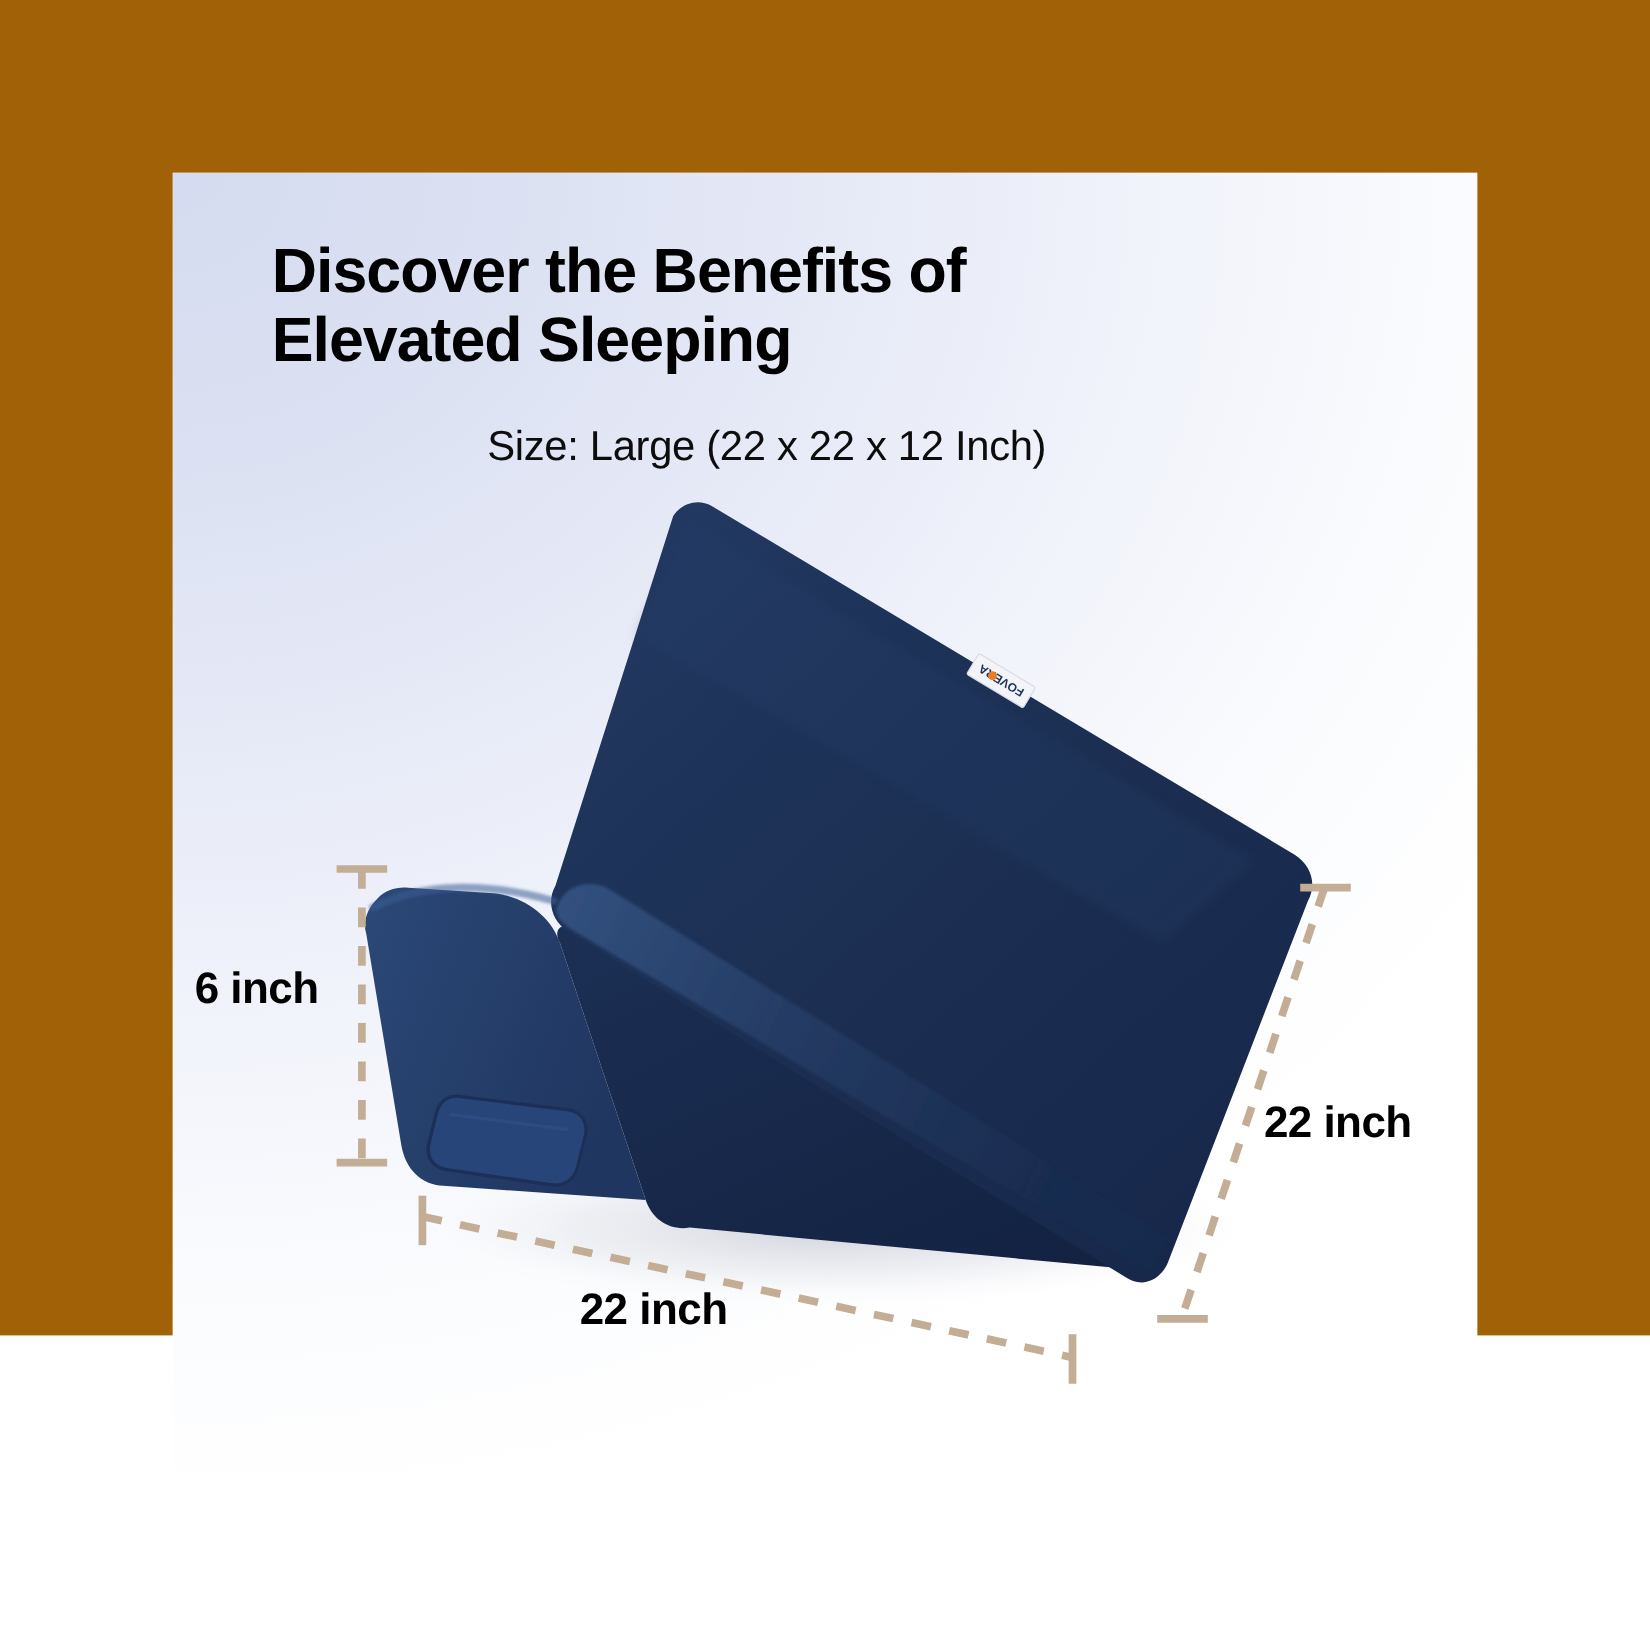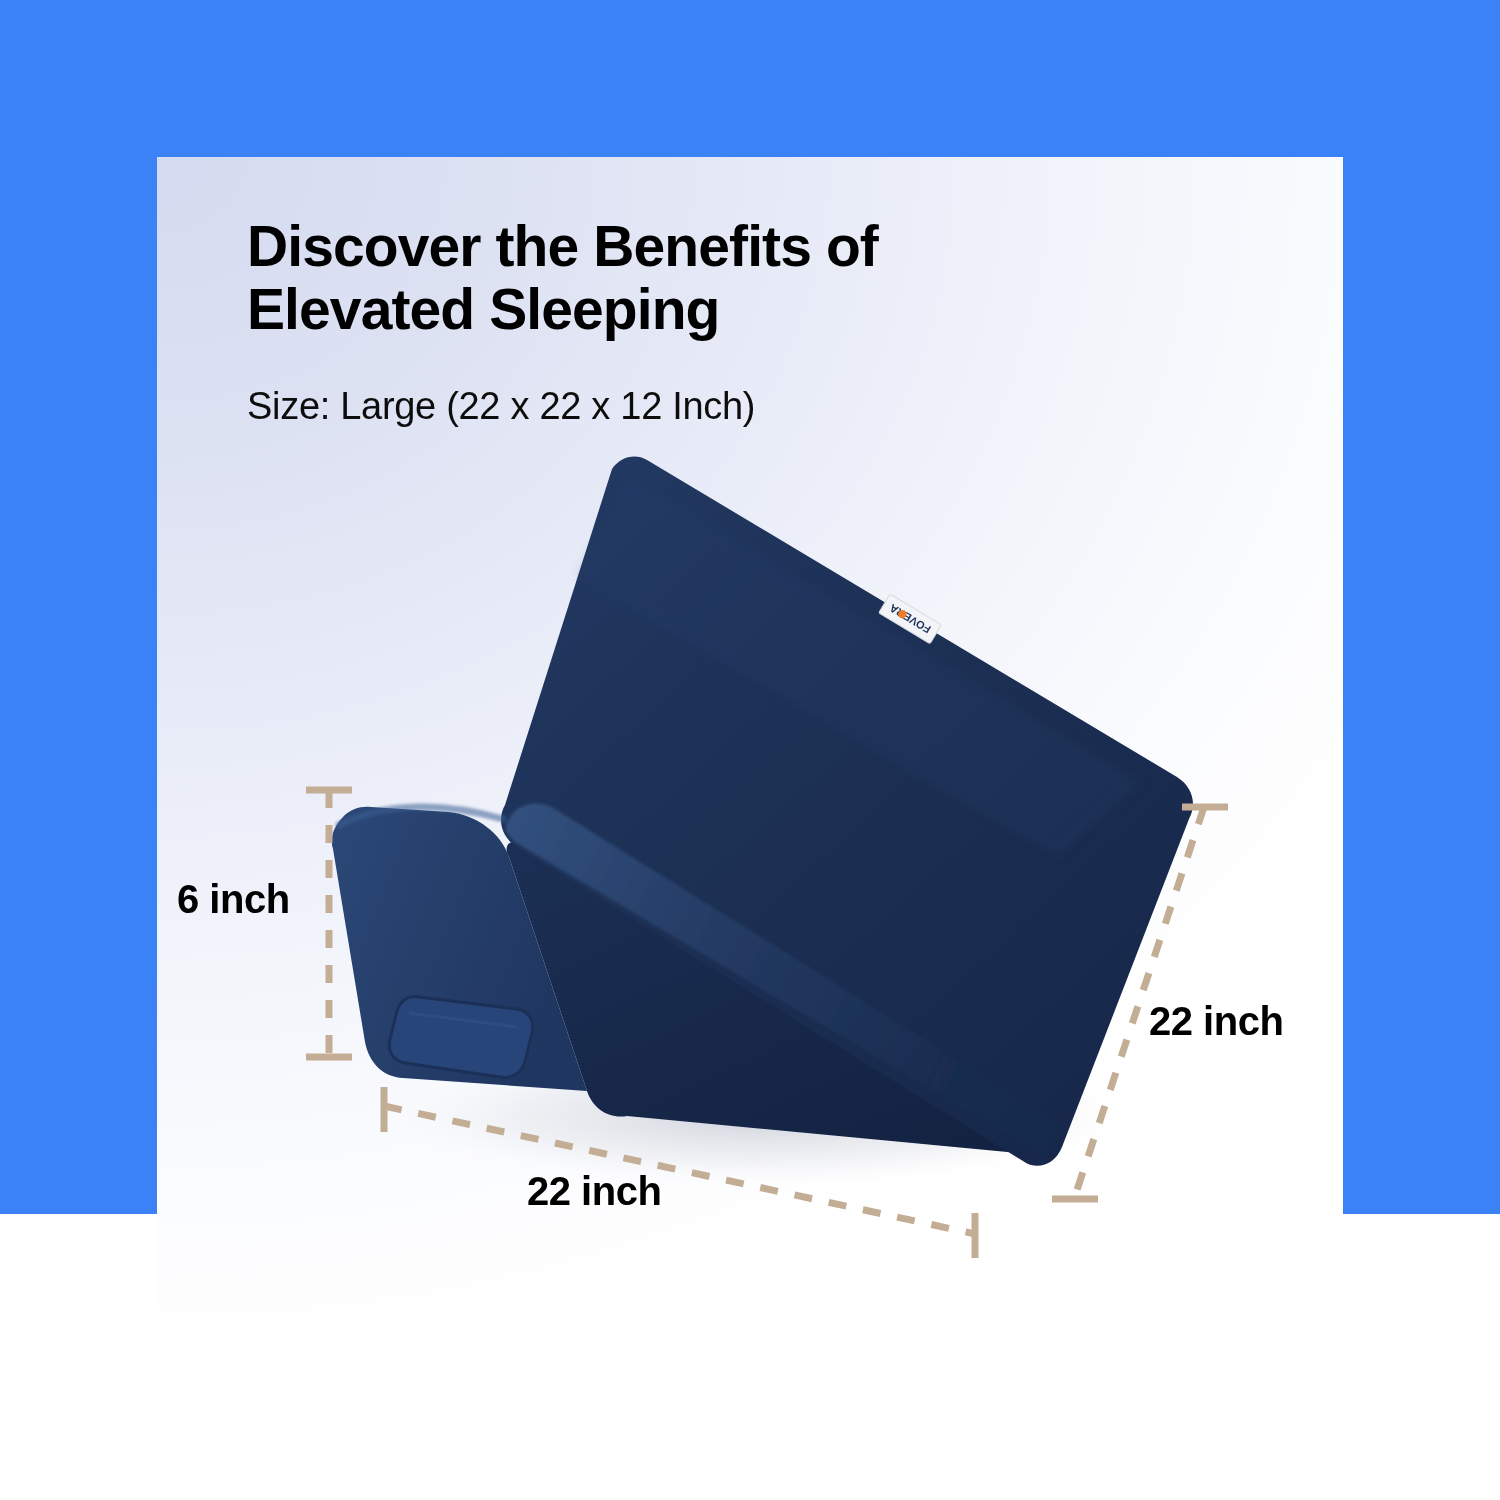--- a/index.html
+++ b/index.html
@@ -12,21 +12,21 @@
     height: 1500px;
     font-family: "Liberation Sans", sans-serif;
     overflow: hidden;
   }
 
   
   #infographic {
     position: relative;
     width: 1500px;
     height: 1214px;
-    background: #3b82f6;
+    background: #a16207;
   }
 
   #panel {
     position: absolute;
     left: 157px;
     top: 157px;
     width: 1186px;
     height: 1186px;
     overflow: hidden;
     background: #ffffff;
@@ -63,20 +63,21 @@
     white-space: pre-line;
   }
   #size-subtitle {
     margin: 0;
     padding-top: 42px;
     font-size: 38px;
     line-height: 1.2;
     font-weight: normal;
     color: #0d0d0d;
     letter-spacing: -0.3px;
+    text-align: center;
   }
 
   
   #product-svg {
     position: absolute;
     left: 0;
     top: 0;
     width: 1186px;
     height: 1186px;
   }

